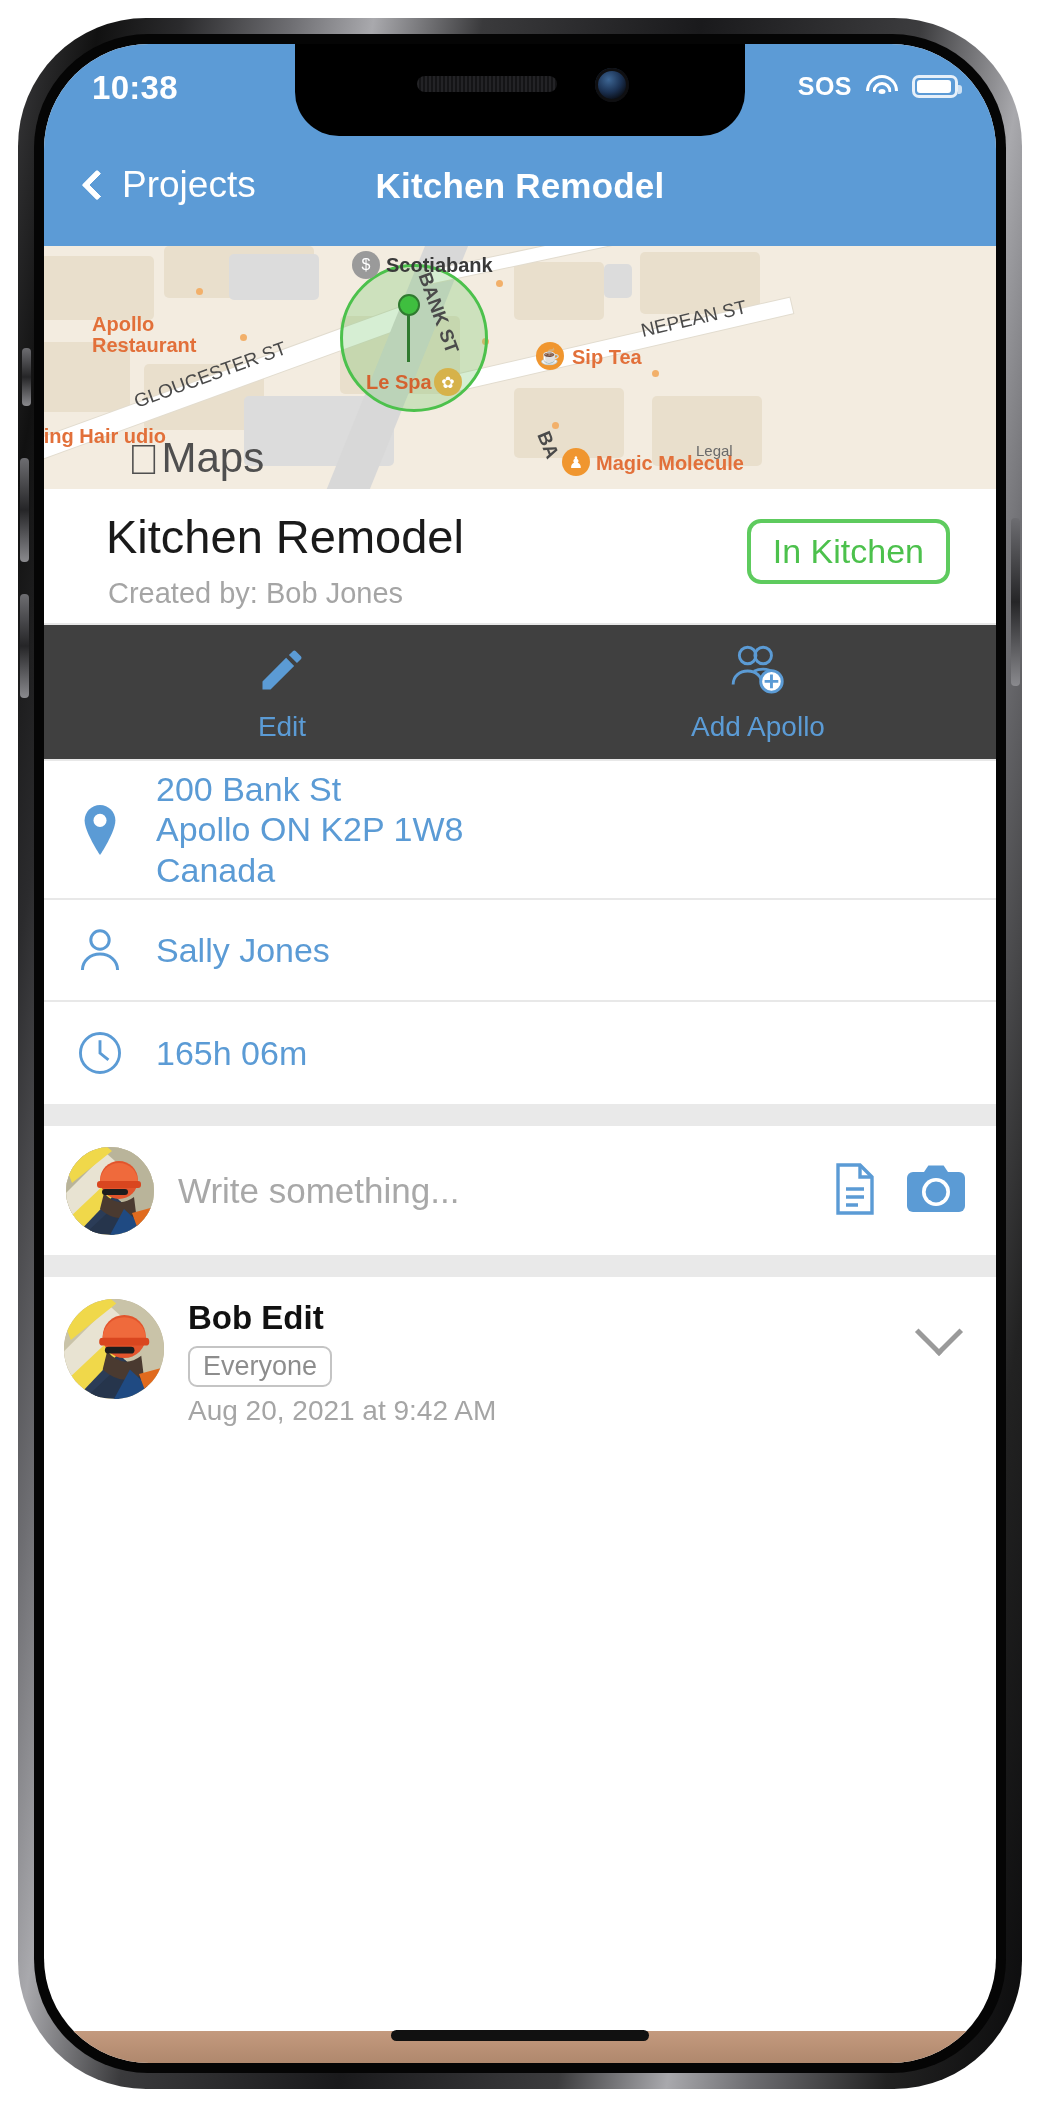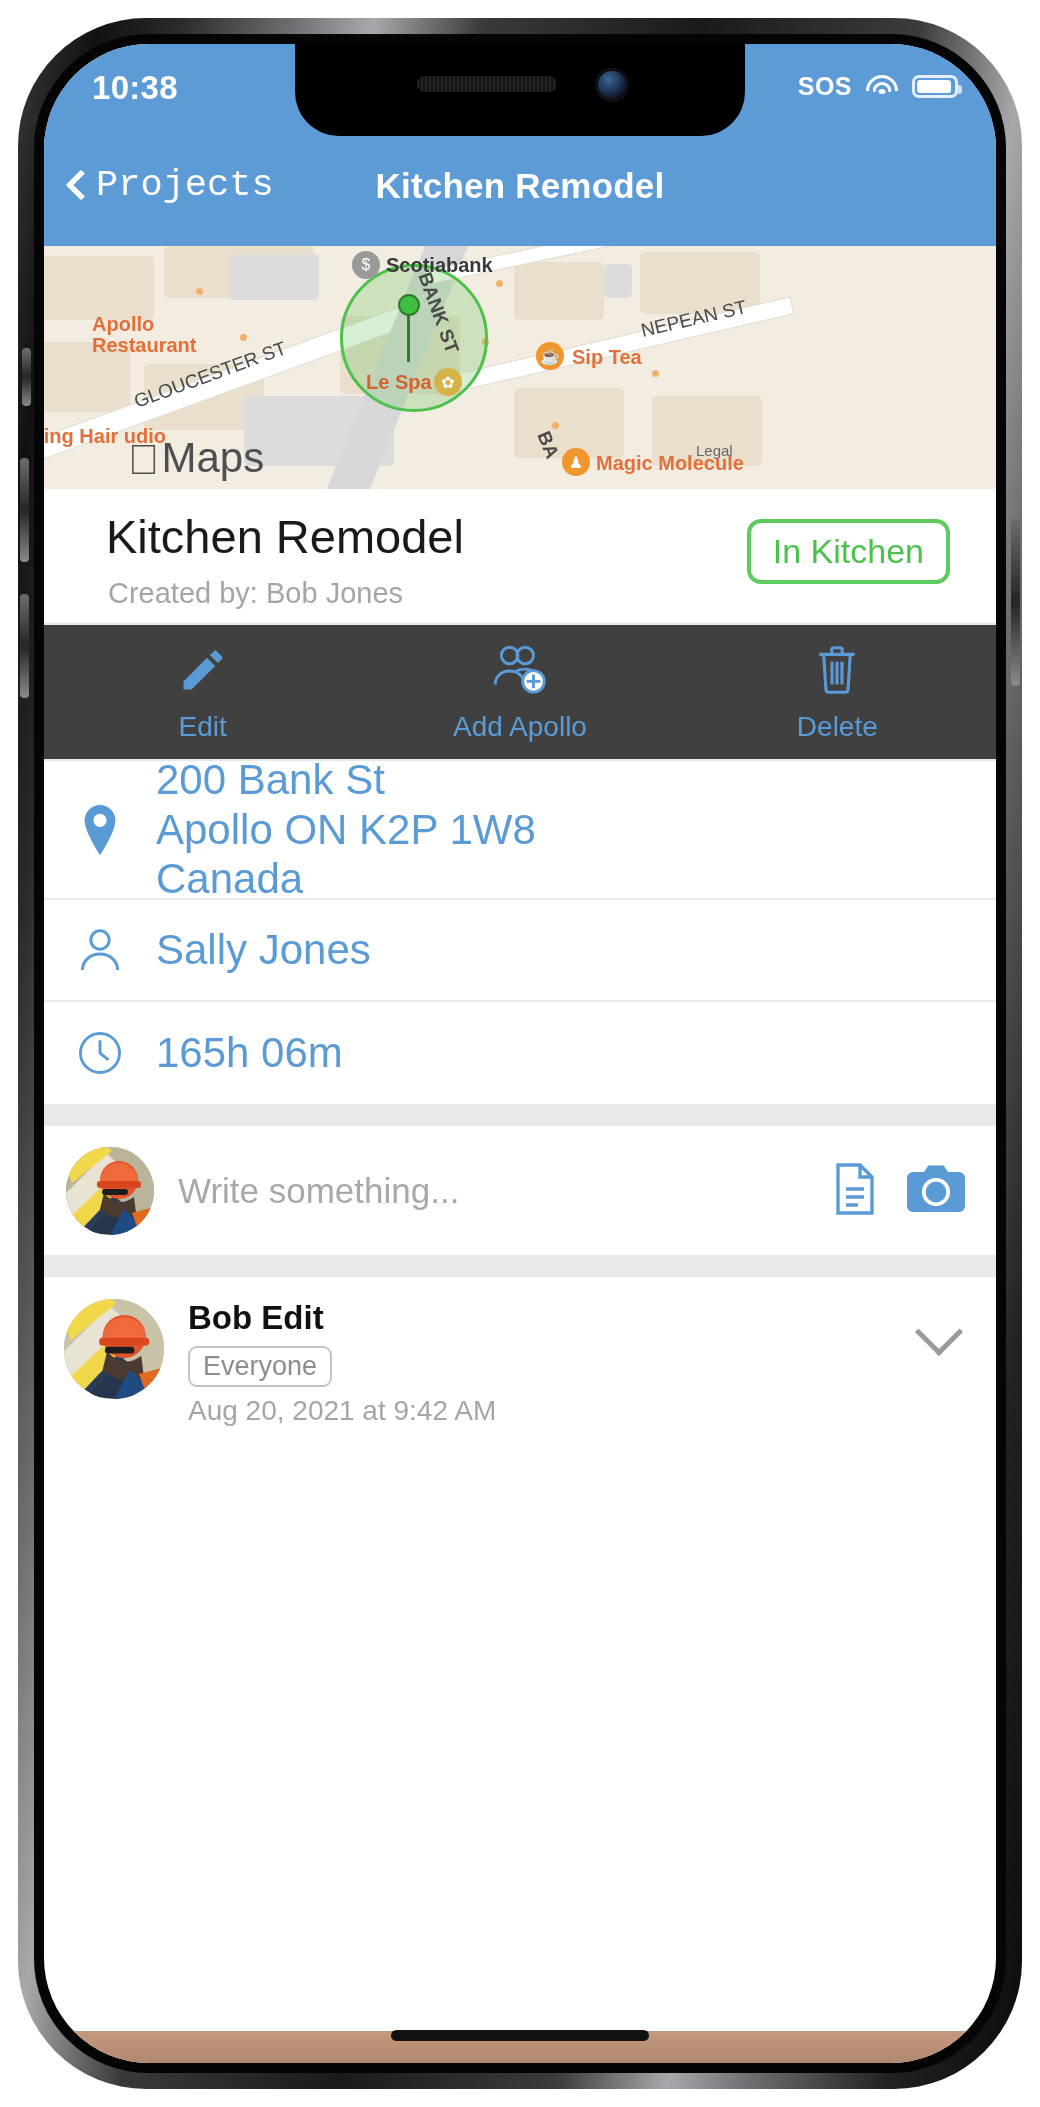--- a/index.html
+++ b/index.html
@@ -69,21 +69,21 @@
   .batt{ width:46px; height:23px; border:3px solid rgba(255,255,255,.85); border-radius:7px; position:relative; }
   .batt::after{ content:""; position:absolute; right:-7px; top:7px; width:4px; height:9px;
                 background:rgba(255,255,255,.7); border-radius:0 3px 3px 0; }
   .batt i{ position:absolute; left:2px; top:2px; bottom:2px; width:85%; background:#fff; border-radius:3px; }
 
   
   #nav-bar{
     position:absolute; left:0; top:92px; width:100%; height:110px;
     background:#5c9bd6; color:#fff; z-index:18;
   }
-  #back-button{ position:absolute; left:26px; top:28px; display:flex; align-items:center; gap:4px; cursor:pointer;font-family:Liberation Mono, monospace; }
+  #back-button{ position:absolute; left:42px; top:28px; display:flex; align-items:center; gap:14px; cursor:pointer; }
   .chev-left{ width:22px; height:22px; border-left:6px solid #fff; border-bottom:6px solid #fff;
               transform:rotate(45deg); border-radius:2px; }
   #back-label{ font-size:37px; font-weight:400; }
   #nav-title{ position:absolute; left:0; right:0; top:30px; text-align:center; font-size:35px; font-weight:700;
               letter-spacing:.2px; }
 
   
   #map{
     position:absolute; left:0; top:202px; width:100%; height:243px;
     background:#f3ece0; overflow:hidden;
@@ -117,21 +117,21 @@
   
   #action-row{ position:absolute; left:0; top:581px; width:100%; height:136px; background:#404040;
                display:flex; }
   .action-item{ flex:1; display:flex; flex-direction:column; align-items:center; justify-content:center; gap:12px; cursor:pointer; }
   .action-label{ font-size:28px; color:#5b9bd5; }
   .act-ico{ height:58px; display:flex; align-items:center; justify-content:center; }
 
   
   .detail-row{ position:absolute; left:0; width:100%; background:#fff; display:flex; align-items:center; }
   .detail-ico{ width:112px; display:flex; align-items:center; justify-content:center; flex:none; }
-  .detail-text{ font-size:42px; color:#5b9bd5; line-height:1.18; }
+  .detail-text{ font-size:34px; color:#5b9bd5; line-height:1.18; }
   #row-address{ top:717px; height:139px; }
   #row-person{ top:856px; height:102px; }
   #row-time{ top:958px; height:102px; }
 
   
   .spacer{ position:absolute; left:0; width:100%; background:#e9e9e9; }
   #spacer-1{ top:1060px; height:22px; }
   #spacer-2{ top:1211px; height:22px; }
 
   
@@ -280,31 +280,20 @@
             <svg width="58" height="54" viewBox="0 0 28 26" fill="none" stroke="#5b9bd5" stroke-width="1.4">
               <circle cx="9" cy="6" r="4"></circle>
               <circle cx="16.5" cy="6" r="4"></circle>
               <path d="M2 20c0-4 3.2-6.5 7-6.5s7 2.5 7 6.5"></path>
               <path d="M12 13.6c1.2-.6 2.7-1 4.5-1 3.8 0 7 2.5 7 6.5"></path>
               <circle cx="20.5" cy="18.5" r="5.2" fill="#fff"></circle>
               <path d="M20.5 15.2v6.6M17.2 18.5h6.6"></path>
             </svg>
           </span>
           <span class="action-label">Add Apollo</span>
-        </div>
-        <div class="action-item">
-          <span class="act-ico">
-            <svg width="50" height="54" viewBox="0 0 24 26" fill="none" stroke="#5b9bd5" stroke-width="1.5">
-              <path d="M3.5 5.5h17"></path>
-              <path d="M9.5 5.5V3.2c0-.5.4-.9.9-.9h3.2c.5 0 .9.4.9.9v2.3"></path>
-              <path d="M5.6 5.5l1.1 17c.05.7.6 1.2 1.3 1.2h8c.7 0 1.25-.5 1.3-1.2l1.1-17"></path>
-              <path d="M9.6 9v11M12 9v11M14.4 9v11"></path>
-            </svg>
-          </span>
-          <span class="action-label">Delete</span>
         </div>
       </div>
 
       <div id="row-address" class="detail-row row-sep">
         <div class="detail-ico">
           <svg width="40" height="50" viewBox="0 0 20 26" fill="#5b9bd5">
             <path d="M10 0C5.6 0 2 3.6 2 8c0 6 8 18 8 18s8-12 8-18c0-4.4-3.6-8-8-8z"></path>
             <circle cx="10" cy="8" r="3.4" fill="#fff"></circle>
           </svg>
         </div>

